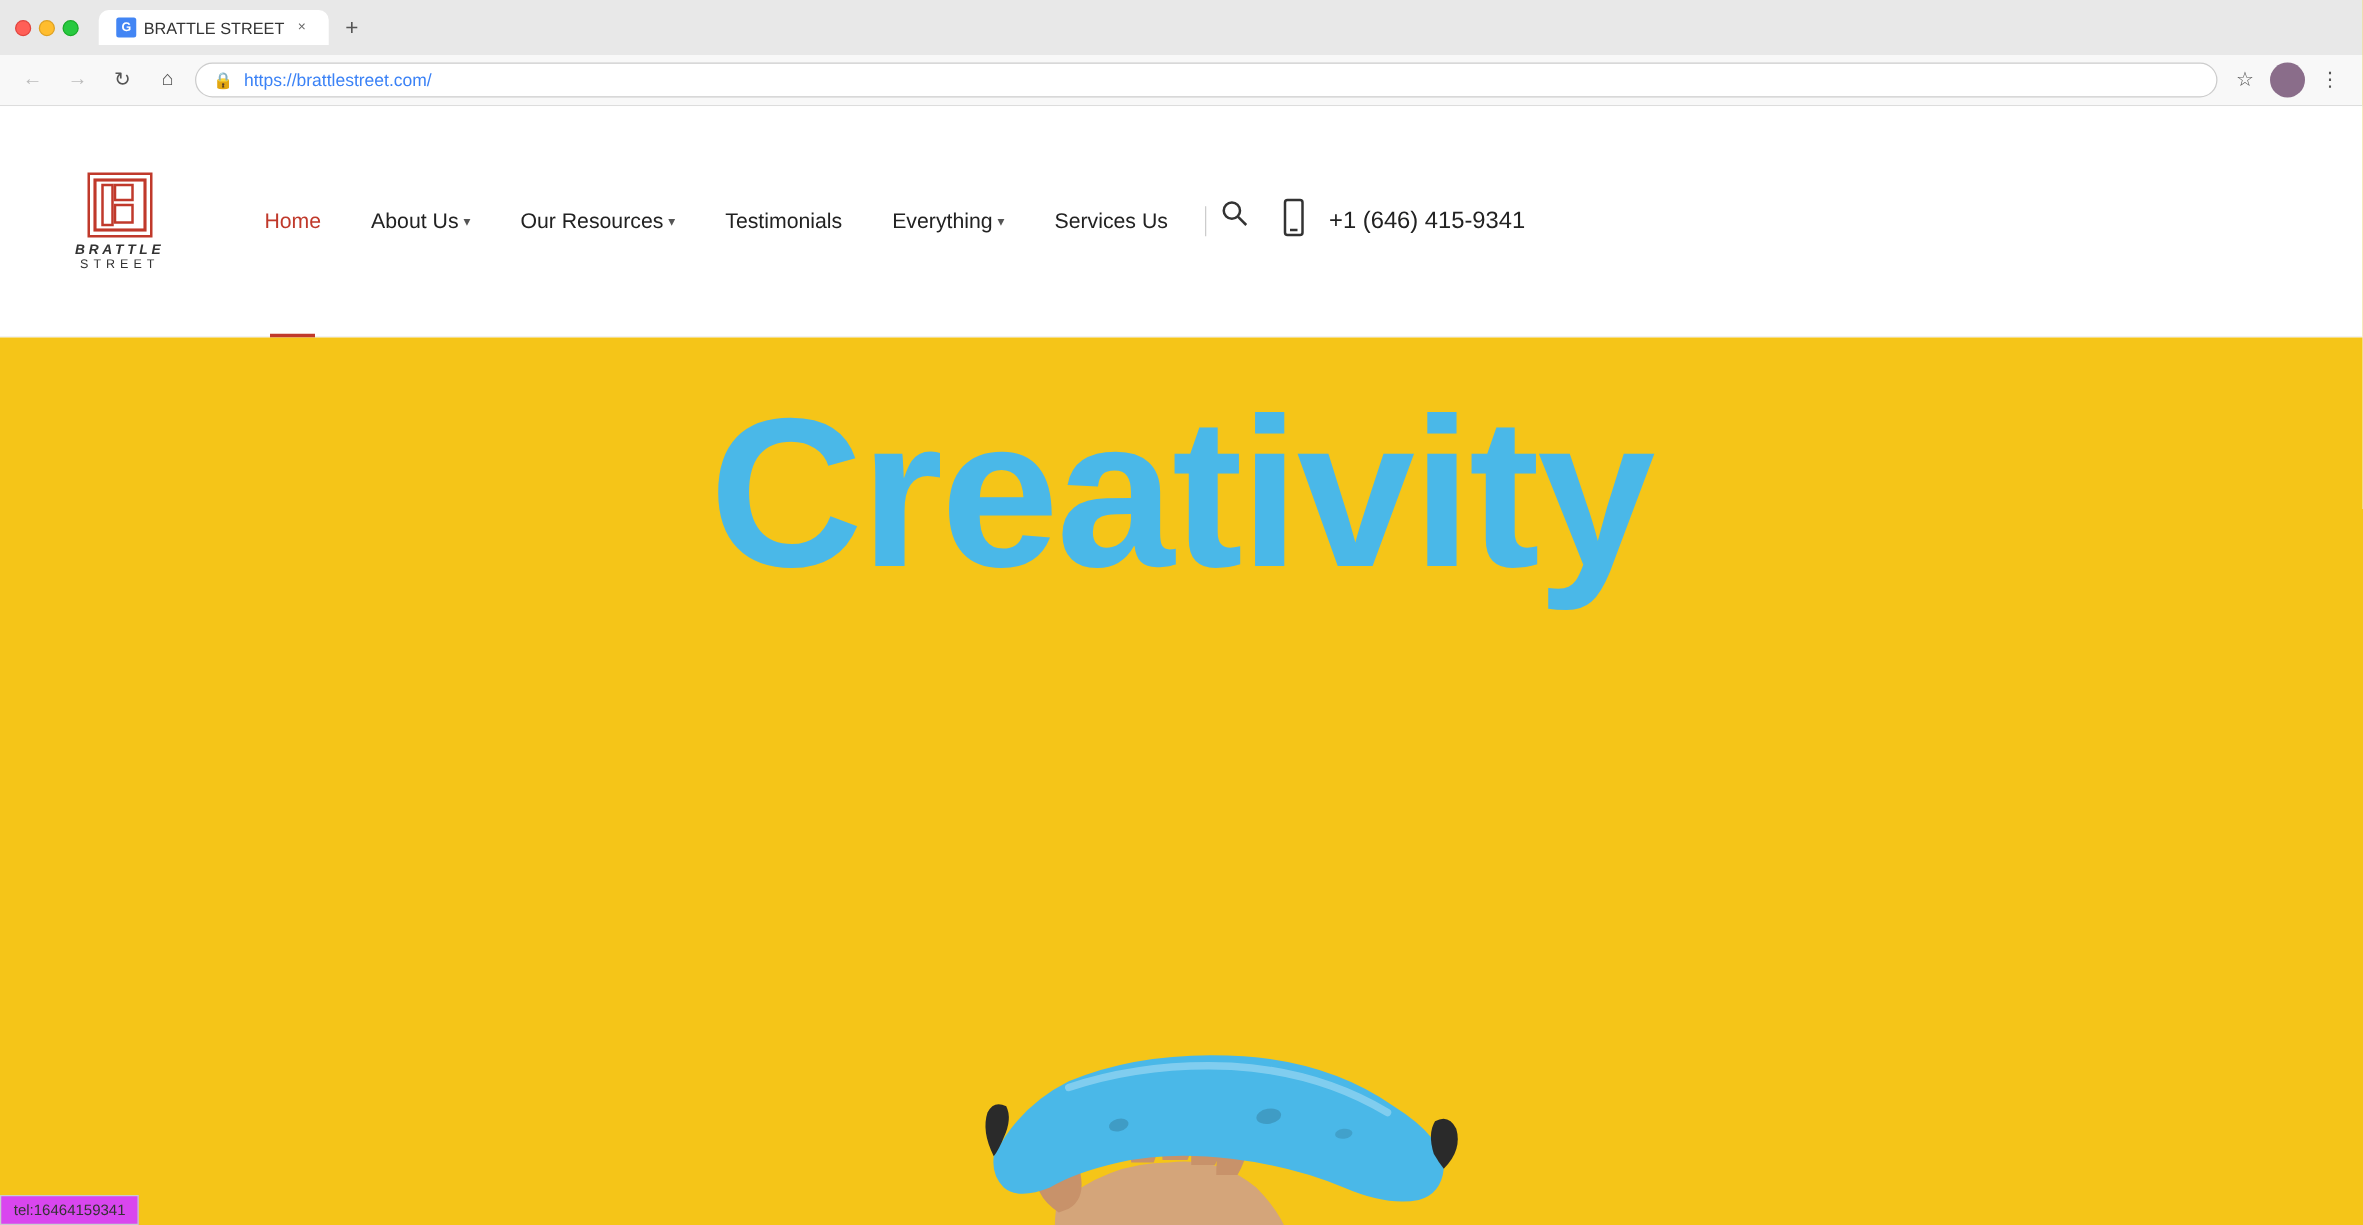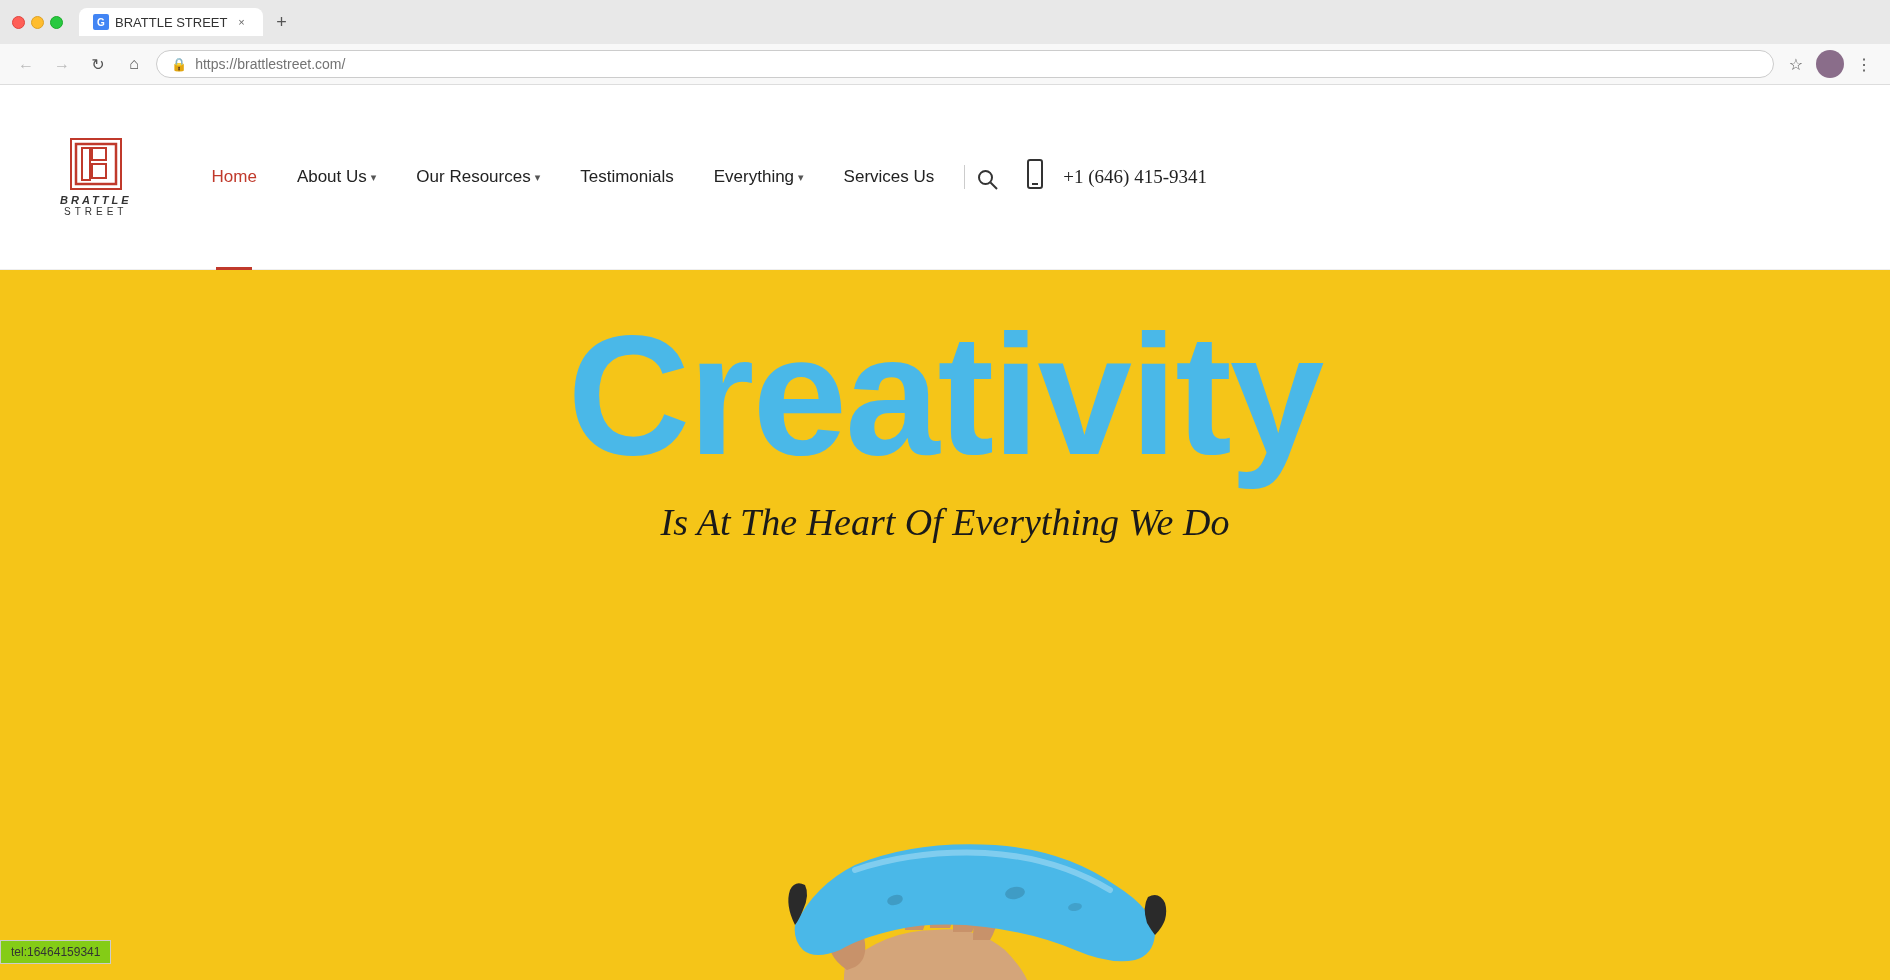--- a/index.html
+++ b/index.html
@@ -114,21 +114,21 @@
       border-radius: 20px;
       padding: 5px 14px;
       gap: 8px;
     }
     .lock-icon {
       color: #555;
       font-size: 13px;
     }
     .address-text {
       font-size: 14px;
-      color: #737373;
+      color: #3b82f6;
       flex: 1;
     }
     .toolbar-right {
       display: flex;
       align-items: center;
       gap: 6px;
     }
     .toolbar-icon {
       width: 28px;
       height: 28px;
@@ -230,23 +230,22 @@
       height: 24px;
       background: #ccc;
       margin: 0 10px;
     }
     .nav-dropdown-arrow {
       font-size: 11px;
       color: #555;
     }
     .nav-right {
       display: flex;
-      align-items: flex-end;
+      align-items: flex-start;
       gap: 20px;
-      font-family: Liberation Serif, serif;
     }
     .search-icon-btn {
       font-size: 22px;
       color: #333;
       cursor: pointer;
     }
     .phone-area {
       display: flex;
       align-items: center;
       gap: 12px;
@@ -300,23 +299,23 @@
       left: 50%;
       transform: translateX(-50%);
       width: 500px;
       height: 420px;
       z-index: 1;
     }
 
     
     .status-bar {
       position: fixed;
-      bottom: 16px;
+      bottom: 0;
       left: 0;
-      background: #84cc16;
+      background: #d946ef;
       border: 1px solid #ccc;
       padding: 4px 10px;
       font-size: 12px;
       color: #333;
       z-index: 1000;
     }
   </style>
 </head>
 <body>
 
@@ -419,21 +418,20 @@
             </svg>
           </div>
           <span class="phone-number">+1 (646) 415-9341</span>
         </div>
       </div>
     </nav>
   </header>
 
   <section class="hero">
     <h1 class="hero-title">Creativity</h1>
-    <p class="hero-subtitle">Is At The Heart Of Everything We Do</p>
 
     <div class="hero-illustration">
       <svg viewBox="0 0 500 420" width="500" height="420">
 
         <ellipse cx="240" cy="390" rx="90" ry="40" fill="#d4a57a"></ellipse>
 
         <path d="M150 320 Q145 360 160 400 Q200 420 280 415 Q340 410 340 380 Q345 340 310 305 Q280 280 240 285 Q190 285 150 320Z" fill="#d4a57a"></path>
 
         <path d="M210 285 Q205 250 215 225 Q222 210 232 218 Q240 225 236 255 Q232 275 228 285Z" fill="#c8926a"></path>
 

